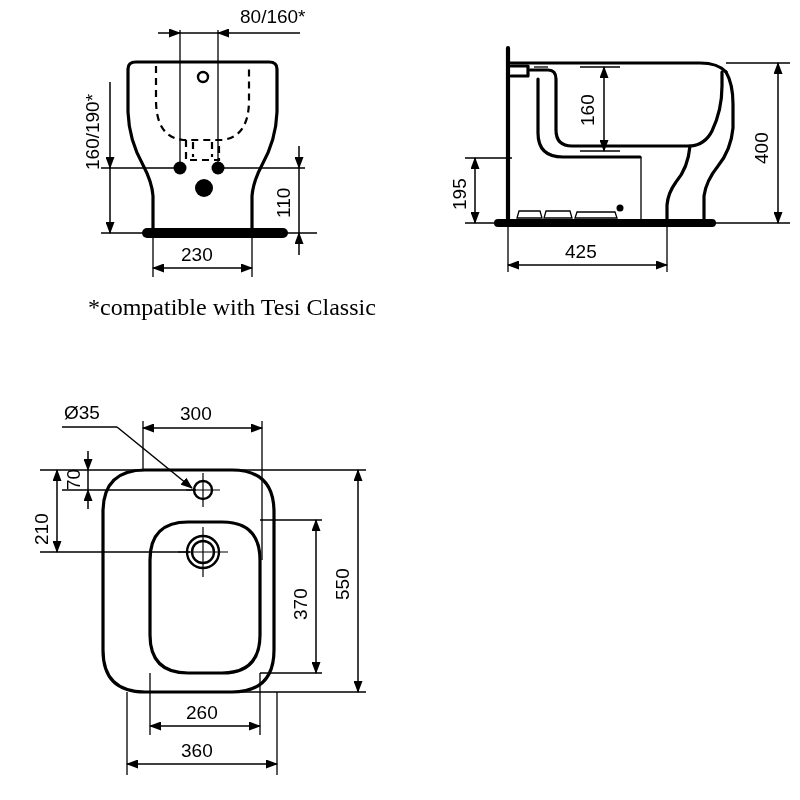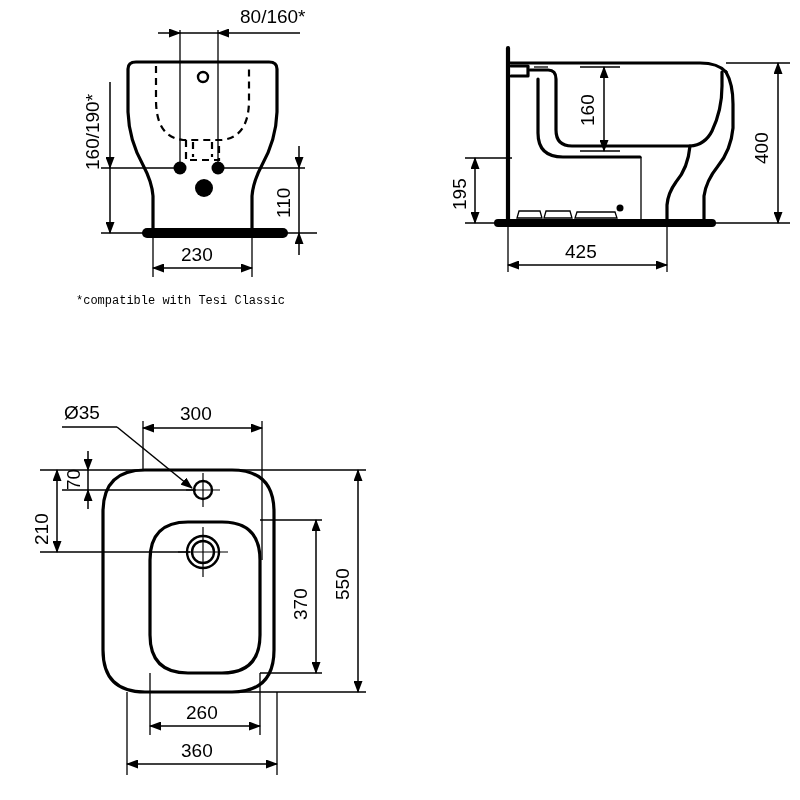--- a/index.html
+++ b/index.html
@@ -6,25 +6,25 @@
   body{
     width:800px;height:800px;
     font-family:"Liberation Sans", sans-serif;
     color:#000;
     overflow:hidden;
   }
   #sheet{position:relative;width:800px;height:788px;}
   svg.dwg{position:absolute;left:0;top:0;width:800px;height:800px;display:block;}
   .note{
     position:absolute;
-    left:76px; top:294px;
-    font-size:12px;
+    left:88px; top:294px;
+    font-size:24px;
     letter-spacing:0px;
     white-space:nowrap;
-    font-family:Liberation Mono, monospace;
+    font-family:Liberation Serif, serif;
   }
   text{font-family:"Liberation Sans", sans-serif;fill:#000;}
   .dim-text{font-size:19px;font-weight:400;}
   .outline{fill:none;stroke:#000;stroke-width:3.2;stroke-linecap:round;stroke-linejoin:round;}
   .outline-thick{fill:none;stroke:#000;stroke-width:4.2;stroke-linecap:round;stroke-linejoin:round;}
   .hidden-line{fill:none;stroke:#000;stroke-width:2.2;stroke-dasharray:7 5;stroke-linecap:butt;}
   .thin{fill:none;stroke:#000;stroke-width:1.3;}
   .dimline{fill:none;stroke:#000;stroke-width:1.5;}
   .extline{fill:none;stroke:#000;stroke-width:1.3;}
   .centerline{fill:none;stroke:#000;stroke-width:1.2;}

